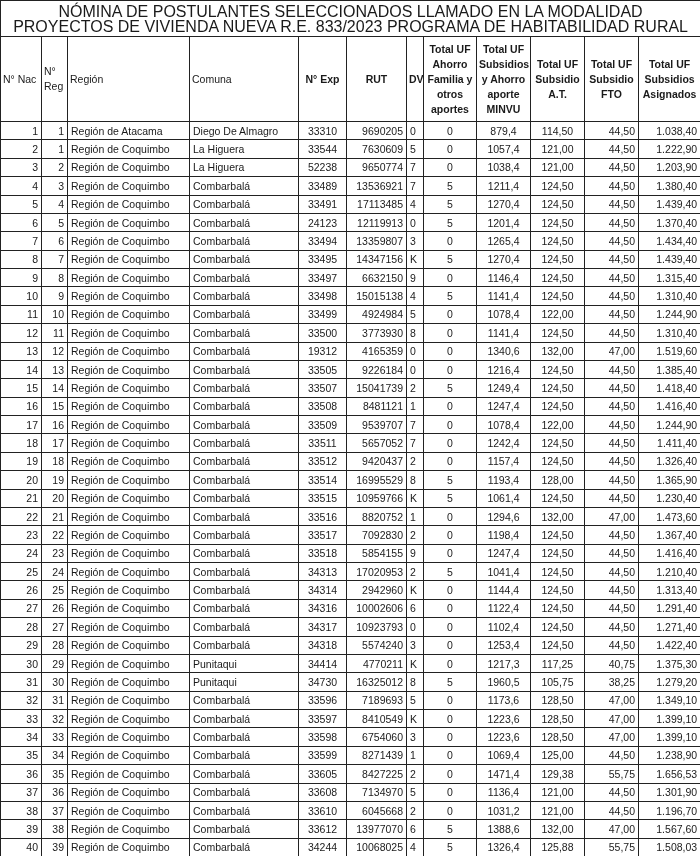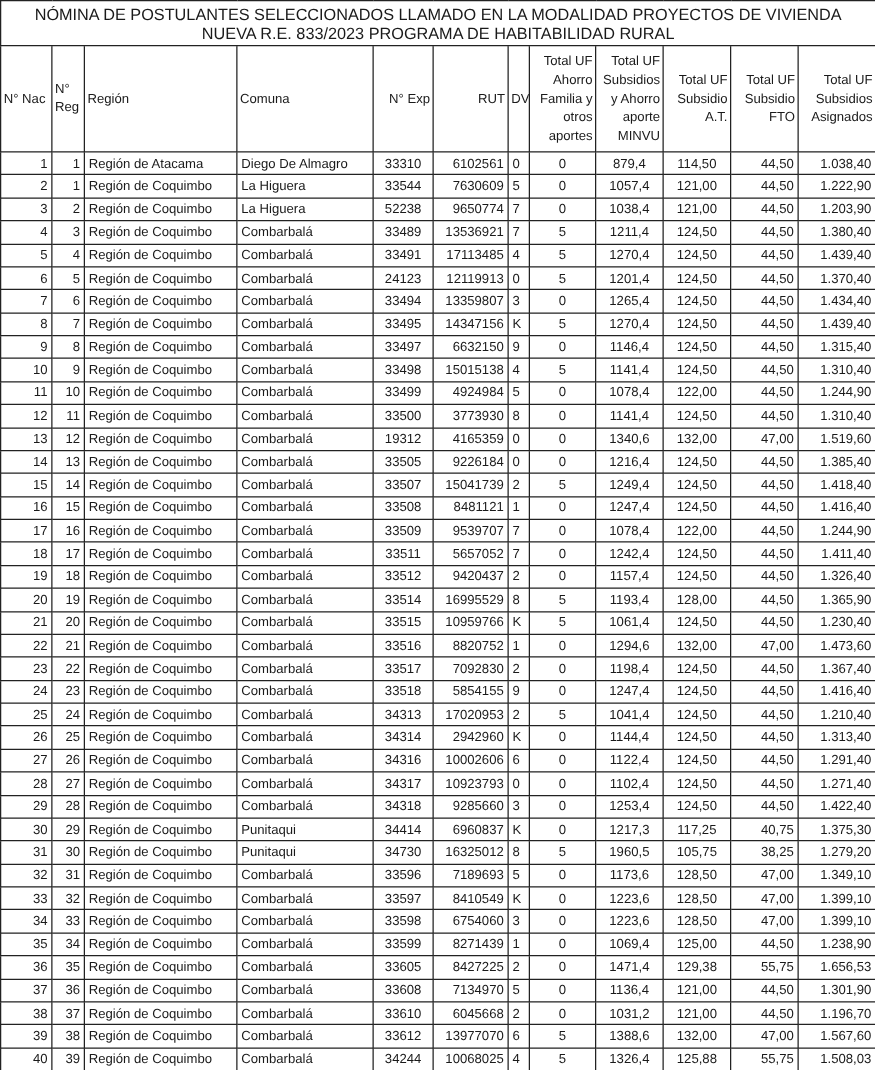--- a/index.html
+++ b/index.html
@@ -1,23 +1,23 @@
 <!DOCTYPE html>
 <html><head>
 <meta charset="utf-8">
 <style>
   html, body { margin: 0; padding: 0; background: #ffffff; }
   body { width: 700px; height: 856px; overflow: hidden; font-family: "Liberation Sans", sans-serif; color: #1a1a1a; }
   .sheet { position: relative; width: 700px; height: 856px; box-sizing: border-box; }
   table { border-collapse: collapse; table-layout: fixed; width: 700px; font-size: 10.5px; }
   td, th { border: 1px solid #222; padding: 0 3px; overflow: hidden; white-space: nowrap; box-sizing: border-box; }
-  .title-cell { height: 36px; text-align: center; font-weight: normal; font-size: 13px; line-height: 15px; white-space: normal; padding: 2px 6px; }
+  .title-cell { height: 36px; text-align: center; font-weight: normal; font-size: 16px; line-height: 15px; white-space: normal; padding: 2px 6px; }
   .hdr th { height: 85px; font-weight: normal; font-size: 10.5px; line-height: 15px; white-space: normal; vertical-align: middle; padding: 0 2px; }
   .hdr th.l { text-align: left; }
-  .hdr th.c { text-align: right; }
+  .hdr th.c { text-align: center; font-weight: bold; }
   tbody tr td { height: 18.375px; line-height: 16px; }
   .r { text-align: right; }
   .c { text-align: center; }
   .l { text-align: left; }
 </style>
 </head>
 <body>
 
 <div class="sheet">
   <table>
@@ -54,21 +54,21 @@
         <th class="c">Total UF Subsidios Asignados</th>
       </tr>
     </thead>
     <tbody id="rows">
         <tr>
           <td class="r">1</td>
           <td class="r">1</td>
           <td class="l">Región de Atacama</td>
           <td class="l">Diego De Almagro</td>
           <td class="c">33310</td>
-          <td class="r">6102561</td>
+          <td class="r">9690205</td>
           <td class="l">0</td>
           <td class="c">0</td>
           <td class="c">879,4</td>
           <td class="c">114,50</td>
           <td class="r">44,50</td>
           <td class="r">1.038,40</td>
         </tr>
         <tr>
           <td class="r">2</td>
           <td class="r">1</td>
@@ -446,35 +446,35 @@
           <td class="c">124,50</td>
           <td class="r">44,50</td>
           <td class="r">1.271,40</td>
         </tr>
         <tr>
           <td class="r">29</td>
           <td class="r">28</td>
           <td class="l">Región de Coquimbo</td>
           <td class="l">Combarbalá</td>
           <td class="c">34318</td>
-          <td class="r">9285660</td>
+          <td class="r">5574240</td>
           <td class="l">3</td>
           <td class="c">0</td>
           <td class="c">1253,4</td>
           <td class="c">124,50</td>
           <td class="r">44,50</td>
           <td class="r">1.422,40</td>
         </tr>
         <tr>
           <td class="r">30</td>
           <td class="r">29</td>
           <td class="l">Región de Coquimbo</td>
           <td class="l">Punitaqui</td>
           <td class="c">34414</td>
-          <td class="r">6960837</td>
+          <td class="r">4770211</td>
           <td class="l">K</td>
           <td class="c">0</td>
           <td class="c">1217,3</td>
           <td class="c">117,25</td>
           <td class="r">40,75</td>
           <td class="r">1.375,30</td>
         </tr>
         <tr>
           <td class="r">31</td>
           <td class="r">30</td>

